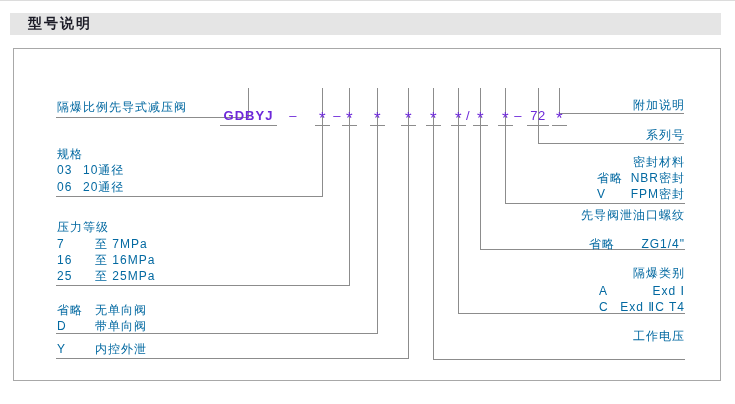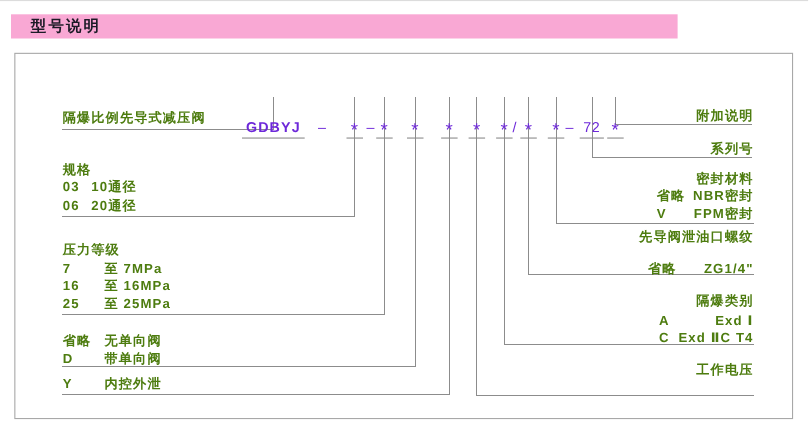--- a/index.html
+++ b/index.html
@@ -2,41 +2,41 @@
 <html><head>
 <meta charset="utf-8">
 <style>
   html,body{margin:0;padding:0;background:#ffffff;}
   #canvas{
     position:relative;width:735px;height:404px;background:#ffffff;overflow:hidden;
     font-family:"Liberation Sans","DejaVu Sans",sans-serif;color:#262626;
   }
   #top-hairline{position:absolute;left:0;top:0;width:735px;height:1px;background:#dcdcdc;}
   #header-bar{
-    position:absolute;left:10px;top:13px;width:606px;height:22px;
-    background:#f9a8d4;display:flex;align-items:center;
+    position:absolute;left:10px;top:13px;width:711px;height:22px;
+    background:#e5e5e5;display:flex;align-items:center;
   }
   #page-title{
     margin-left:18px;font-size:14px;font-weight:700;letter-spacing:2px;color:#1b1b26;
   }
   #diagram-box{
     position:absolute;left:13px;top:48px;width:706px;height:331px;
     background:#ffffff;border:1px solid #a8a8a8;
   }
   #leader-svg{position:absolute;left:0;top:0;}
   .code-part{
     position:absolute;top:70px;height:17px;text-align:center;
     font-size:13px;line-height:16px;color:#6d28d9;letter-spacing:0.5px;white-space:nowrap;margin-top:38px;
   }
   .code-part.u{border-bottom:1px solid #8c8c8c;}
   .code-part.star{font-size:17px;line-height:22px;}
   .code-part.bold{font-weight:700;letter-spacing:1px;}
   .lbl{
-    position:absolute;font-size:12px;line-height:14px;font-weight:700;
-    letter-spacing:1px;color:#4d7c0f;white-space:nowrap;
+    position:absolute;font-size:12px;line-height:14px;font-weight:400;
+    letter-spacing:1px;color:#0369a1;white-space:nowrap;
   }
   .lrow{display:flex;justify-content:center;}
   .lrow .k{display:inline-block;}
   .kw26{width:26px;}
   .kw38{width:38px;}
   .r-title{right:50px;text-align:right;}
   .rrow{right:50px;display:flex;justify-content:space-between;}
 </style>
 </head>
 <body>

